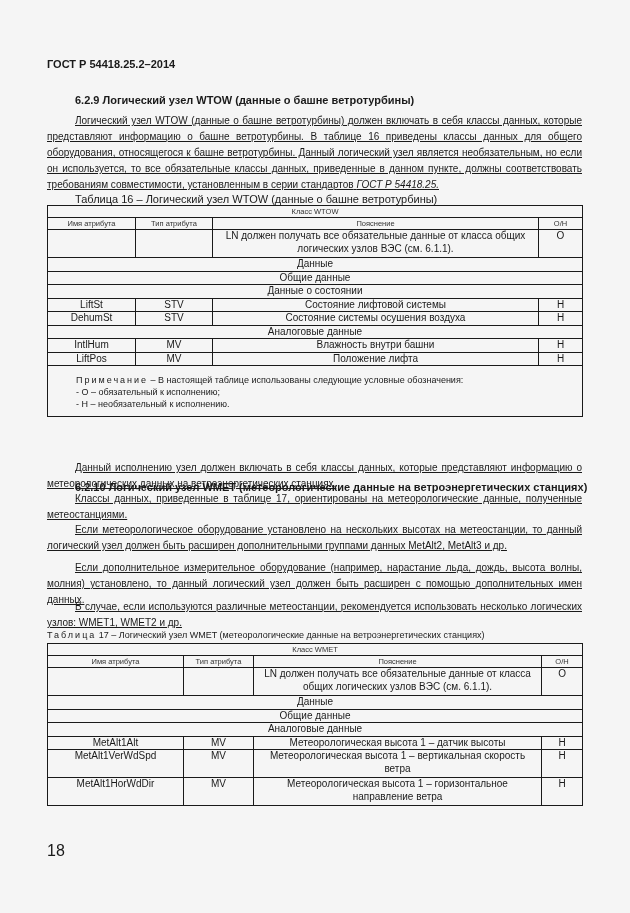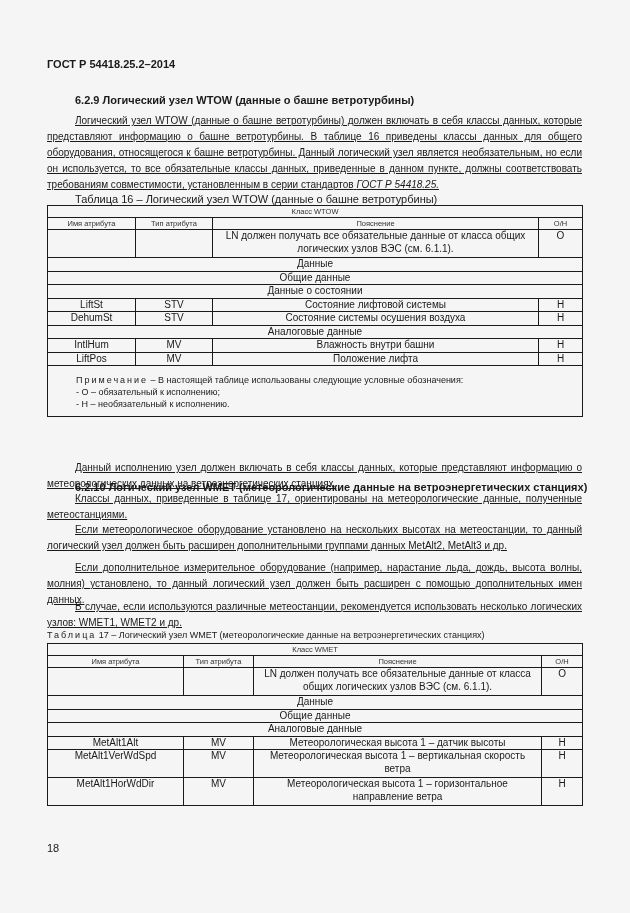--- a/index.html
+++ b/index.html
@@ -10,21 +10,21 @@
   .para .ind { display:inline-block; width:28px; }
   .ital { font-style:italic; }
   .caption { position:absolute; font-size:11px; white-space:nowrap; }
   .caption.small { font-size:9px; }
   .sp { letter-spacing:2px; }
   table { position:absolute; left:47px; border-collapse:collapse; table-layout:fixed; }
   td { border:1px solid #1a1a1a; padding:0 3px; text-align:center; vertical-align:top; font-size:10px; line-height:12.5px; }
   td.th { font-size:7.5px; color:#333; line-height:11px; }
   .note { text-align:left !important; font-size:9px; line-height:12px; padding:8px 28px 2px 28px; }
   .note .nl { display:block; padding-left:0; }
-  .pnum { position:absolute; left:47px; top:842px; font-size:11px; }
+  .pnum { position:absolute; left:47px; top:842px; font-size:16px; }
 </style>
 </head>
 <body>
 
 <div class="hdr">ГОСТ Р 54418.25.2–2014</div>
 
 <div class="h2" style="top:94px;">6.2.9 Логический узел WTOW (данные о башне ветротурбины)</div>
 
 <div class="para" style="top:113px;"><span class="ind"></span><span>Логический узел WTOW (данные о башне ветротурбины) должен включать в себя классы данных, которые представляют информацию о башне ветротурбины. В таблице 16 приведены классы данных для общего оборудования, относящегося к башне ветротурбины. Данный логический узел является необязательным, но если он используется, то все обязательные классы данных, приведенные в данном пункте, должны соответствовать требованиям совместимости, установленным в серии стандартов</span> <span class="ital">ГОСТ Р 54418.25.</span></div>
 

